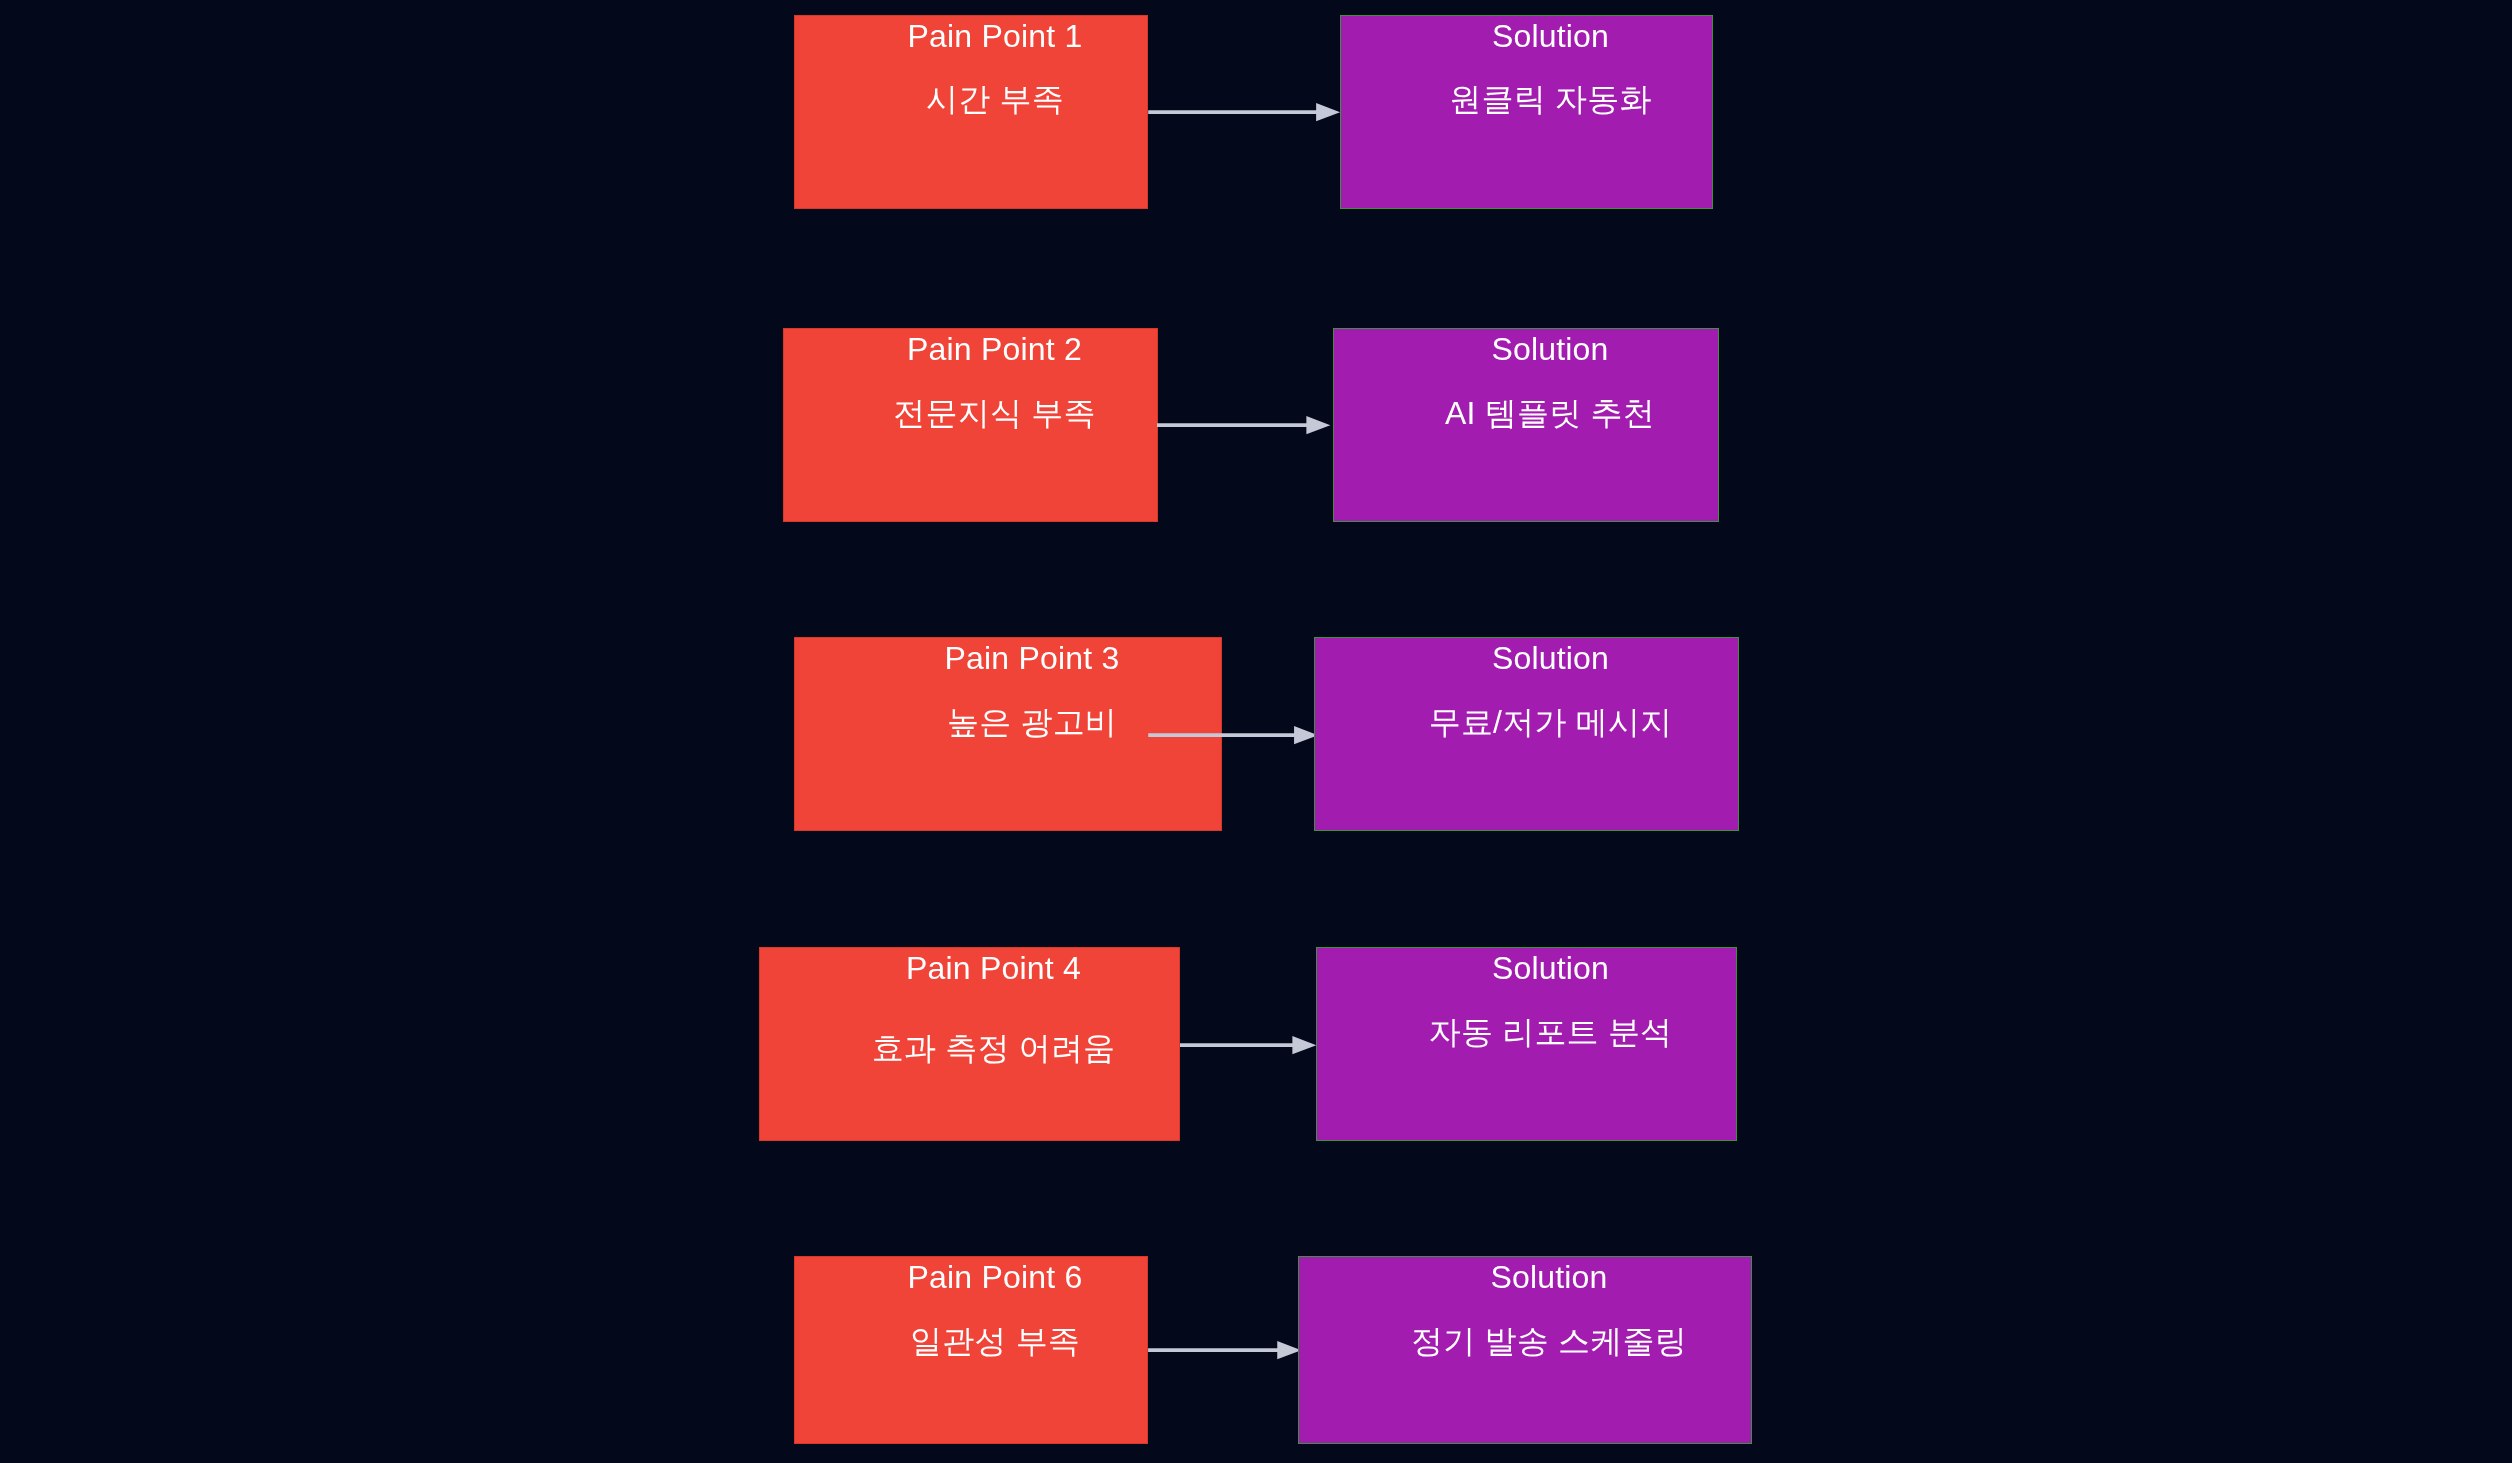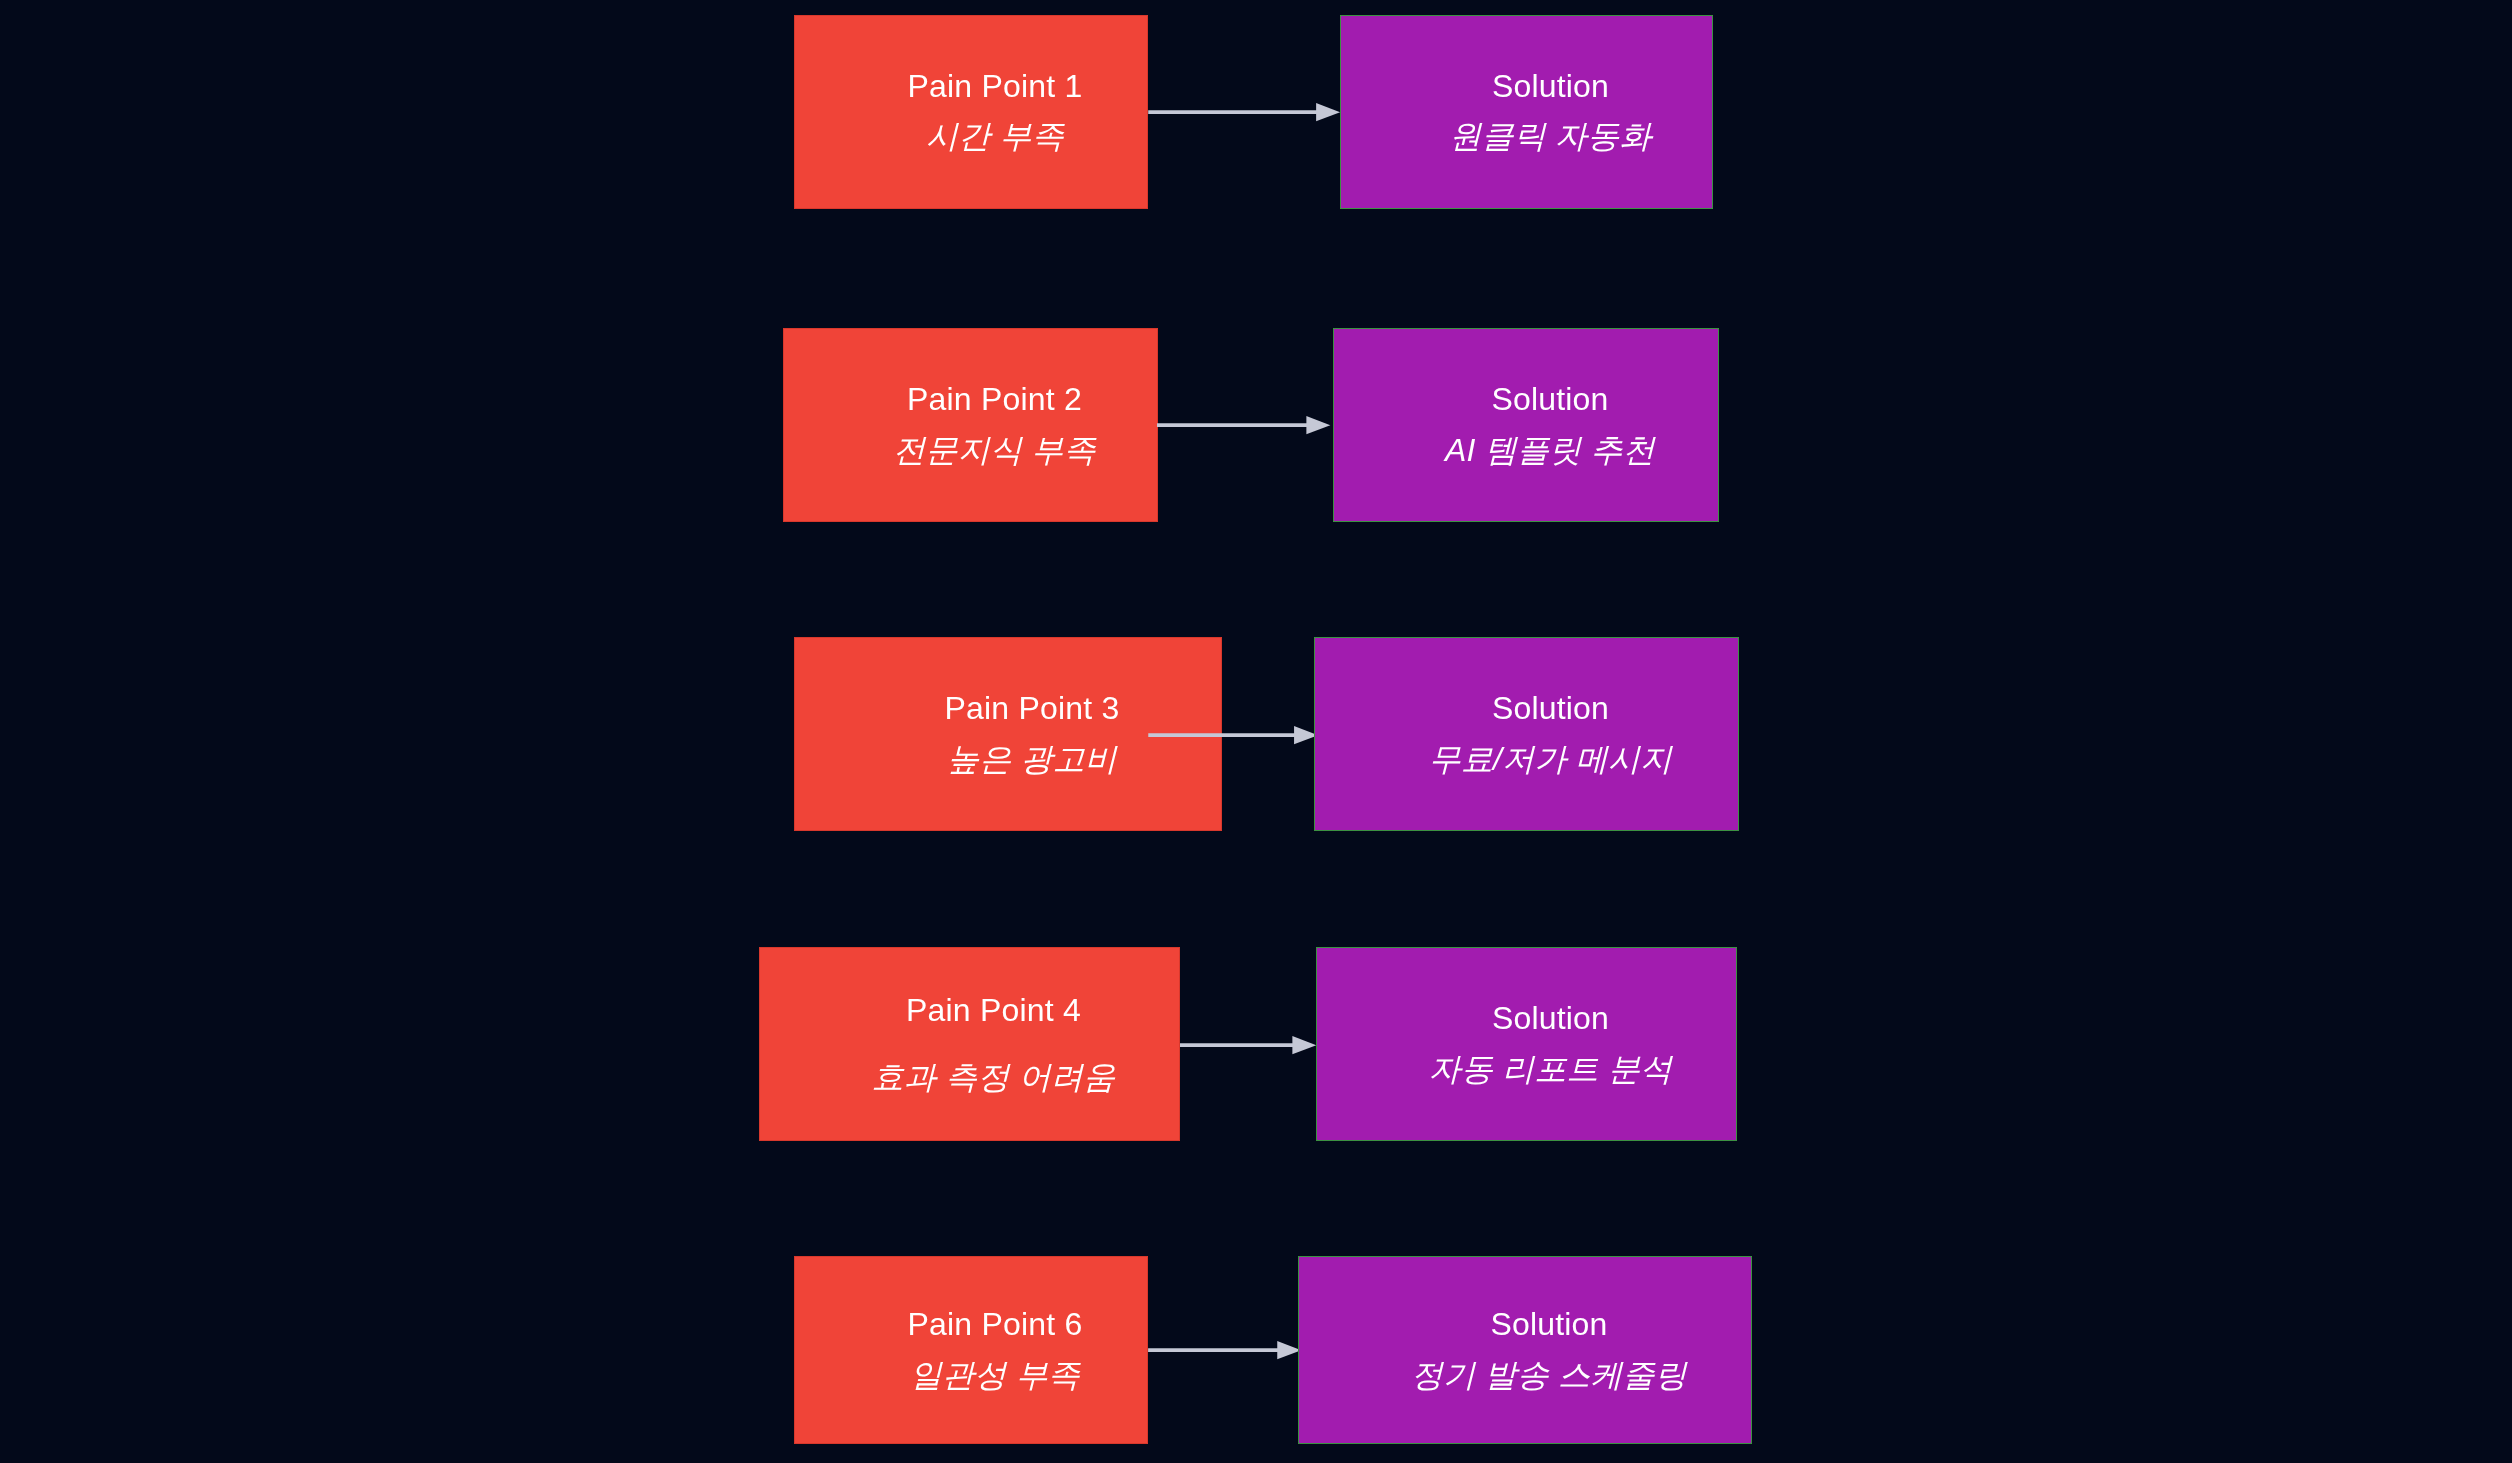--- a/index.html
+++ b/index.html
@@ -16,38 +16,37 @@
     font-family: "Liberation Sans", "DejaVu Sans", sans-serif;
   }
   .row { position: absolute; }
 
   .node {
     position: absolute;
     box-sizing: border-box;
     display: flex;
     flex-direction: column;
     align-items: center;
-    justify-content: center;
+    justify-content: flex-start;
     color: #ffffff;
     text-align: center;
     line-height: 1.30;
     letter-spacing: 0.2px;
     padding-left: 48px;
   }
   .node .l1 {
     font-size: 32px;
     font-weight: 400;
     white-space: nowrap;
   }
   .node .l2 {
     font-size: 32px;
     font-weight: 400;
     white-space: nowrap;
-    margin-top: 9px;
-    font-style: italic;
+    margin-top: 22px;
   }
 
   .pain {
     background: #f04438;
     border: 1.8px solid #d8382c;
   }
   .solution {
     background: #a21caf;
     border: 1.8px solid #3c9142;
   }

